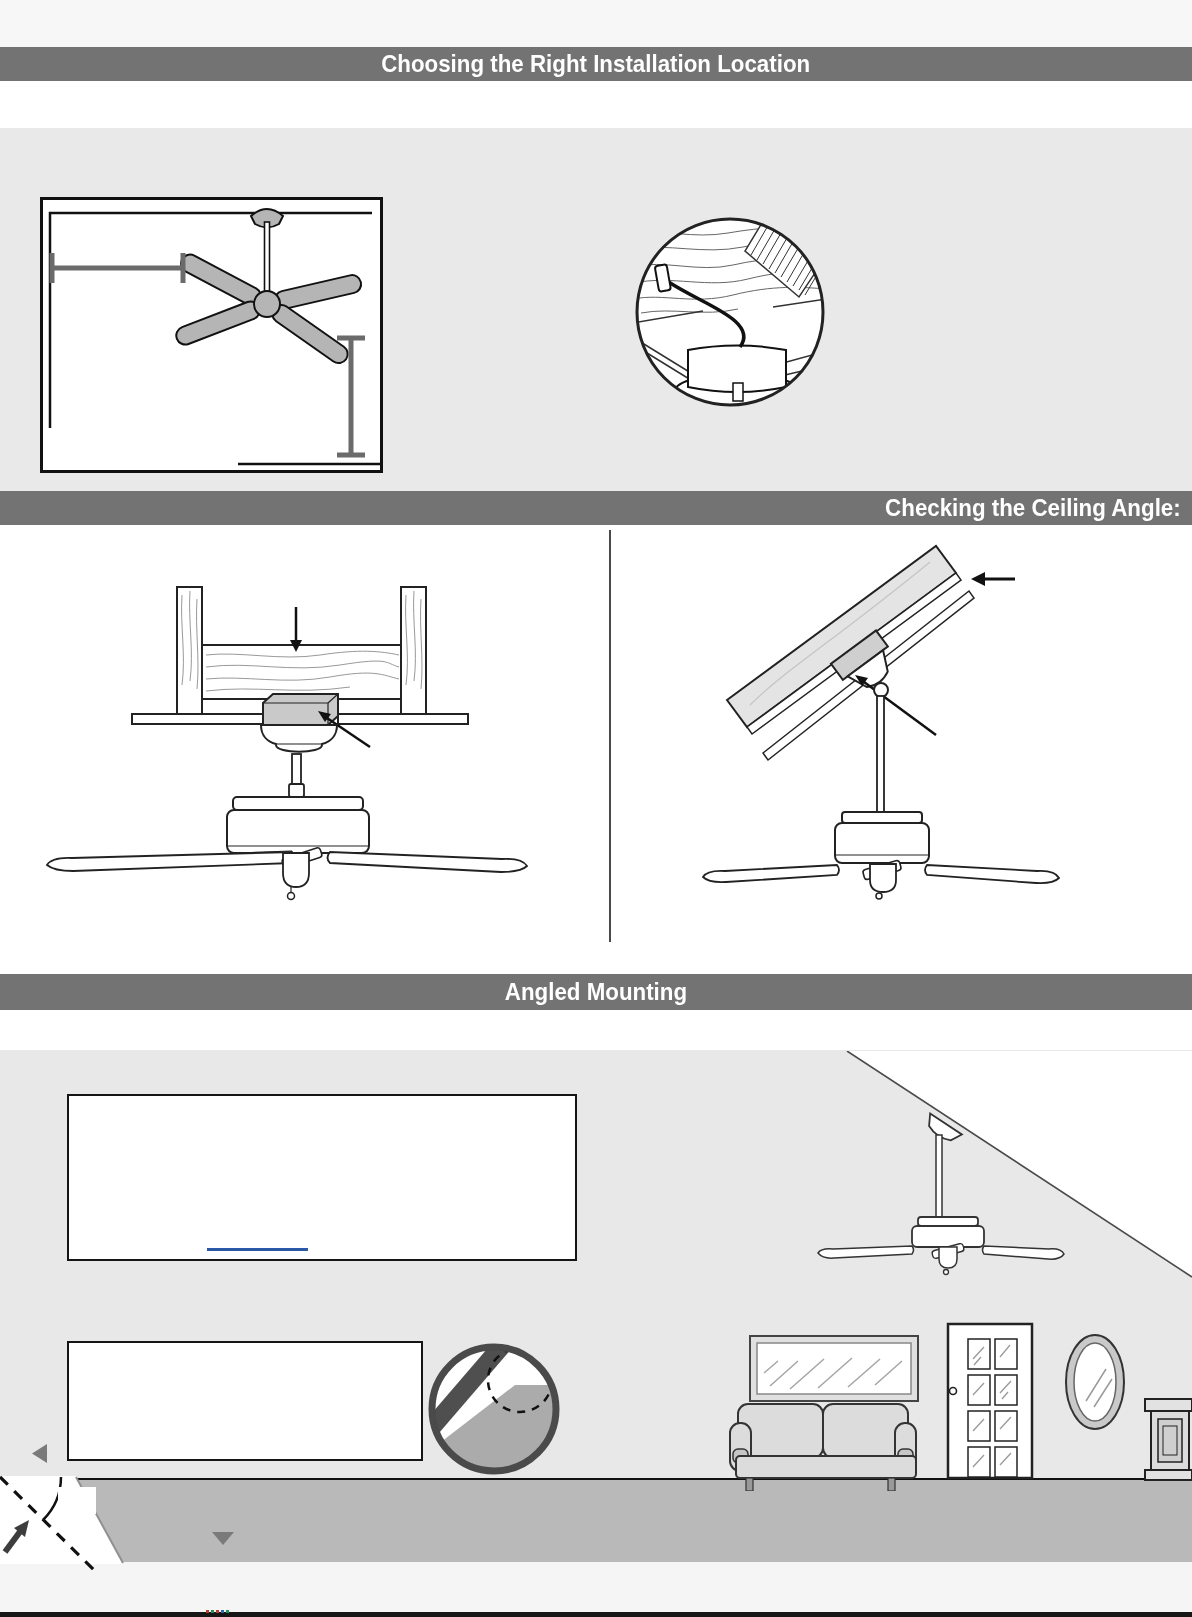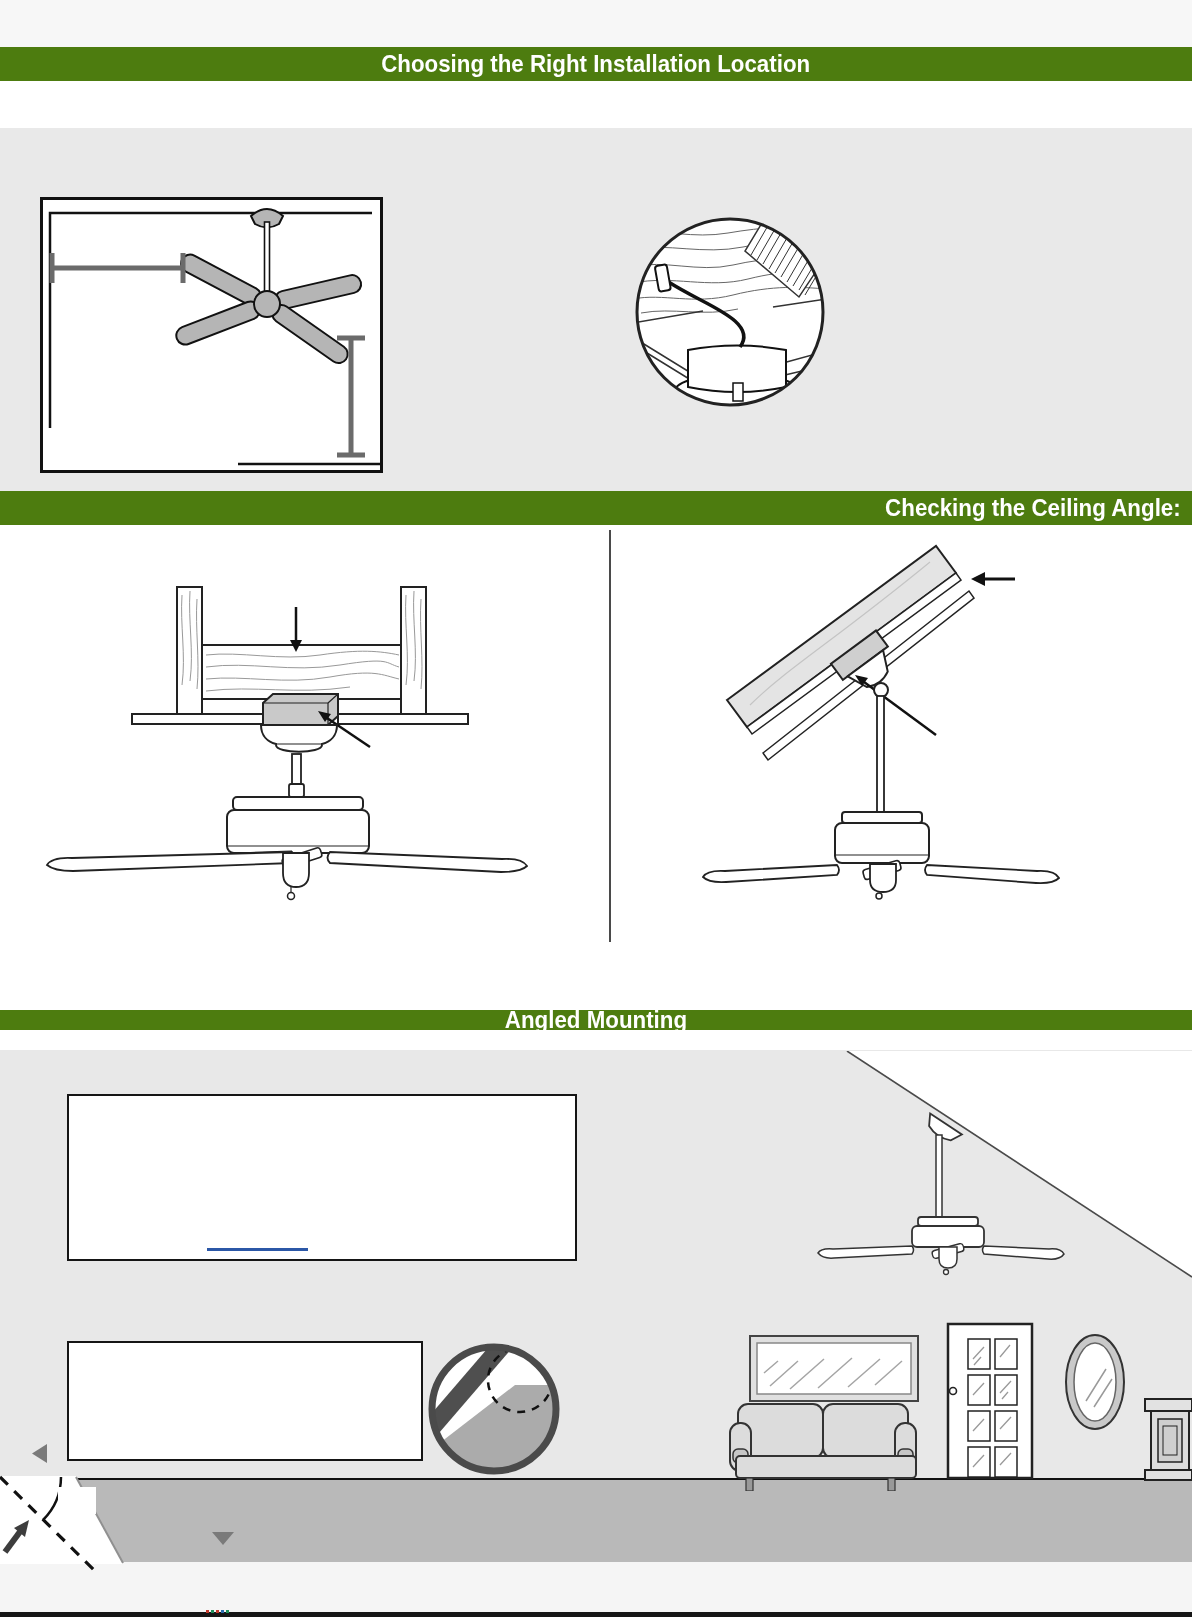--- a/index.html
+++ b/index.html
@@ -1,19 +1,19 @@
 <!DOCTYPE html>
 <html><head>
 <meta charset="utf-8">
 <style>
   html,body{margin:0;padding:0;background:#ffffff;}
   #canvas{position:relative;width:1192px;height:1617px;overflow:hidden;background:#ffffff;
           font-family:"Liberation Sans", sans-serif;}
   .abs{position:absolute;}
-  .hdr{left:0;width:1192px;height:34px;background:#4d7c0f;display:flex;align-items:center;justify-content:center;}
+  .hdr{left:0;width:1192px;height:34px;background:#737373;display:flex;align-items:center;justify-content:center;}
   .hdr span{color:#ffffff;font-weight:bold;font-size:24px;letter-spacing:0px;transform:scaleX(.93);white-space:nowrap;}
   .panel{left:0;width:1192px;background:#e9e9e9;}
   .white{background:#ffffff;}
   .tbox{background:#ffffff;border:2.5px solid #151515;box-sizing:border-box;}
   .linkline{background:#2b57a7;}
   .floorband{left:0;width:1192px;background:#b9b9b9;border-top:2.5px solid #111;box-sizing:border-box;}
   .substrip{left:0;width:1192px;background:#f5f5f5;}
   .botbar{left:0;width:1192px;background:#161616;}
   .divider{background:#4a4a4a;}
   svg{display:block;}
@@ -175,21 +175,21 @@
       <path d="M68 357 Q72 350 90 351 L202 345 Q206 350 202 355 L91 362 Q74 363 68 357 Z" stroke-width="1.8"></path>
       <path d="M424 358 Q420 350 402 351 L292 345 Q288 350 292 355 L401 363 Q418 364 424 358 Z" stroke-width="1.8"></path>
       <g transform="translate(247,350) rotate(-16)">
           <rect x="-19" y="-5" width="38" height="10" rx="3" stroke-width="1.6"></rect>
         </g>
       <path d="M235 344 L261 344 L261 360 Q261 372 248 372 Q235 372 235 360 Z" stroke-width="1.8"></path>
       <circle cx="244" cy="376" r="3" stroke-width="1.5"></circle>
     </g>
   </svg>
 
-  <div class="abs hdr" style="top:974px;height:20px;margin-top:36px;">
+  <div class="abs hdr" style="top:974px;height:36px;">
     <span>Angled Mounting</span>
   </div>
 
   <div class="abs" style="left:0;top:1050px;width:1192px;height:428px;background:#e8e8e8;"></div>
 
   <div class="abs tbox" style="left:67px;top:1094px;width:510px;height:167px;">
     <div class="abs linkline" style="left:138px;top:152px;width:101px;height:2.5px;"></div>
   </div>
 
   <div class="abs tbox" style="left:67px;top:1341px;width:356px;height:120px;"></div>

